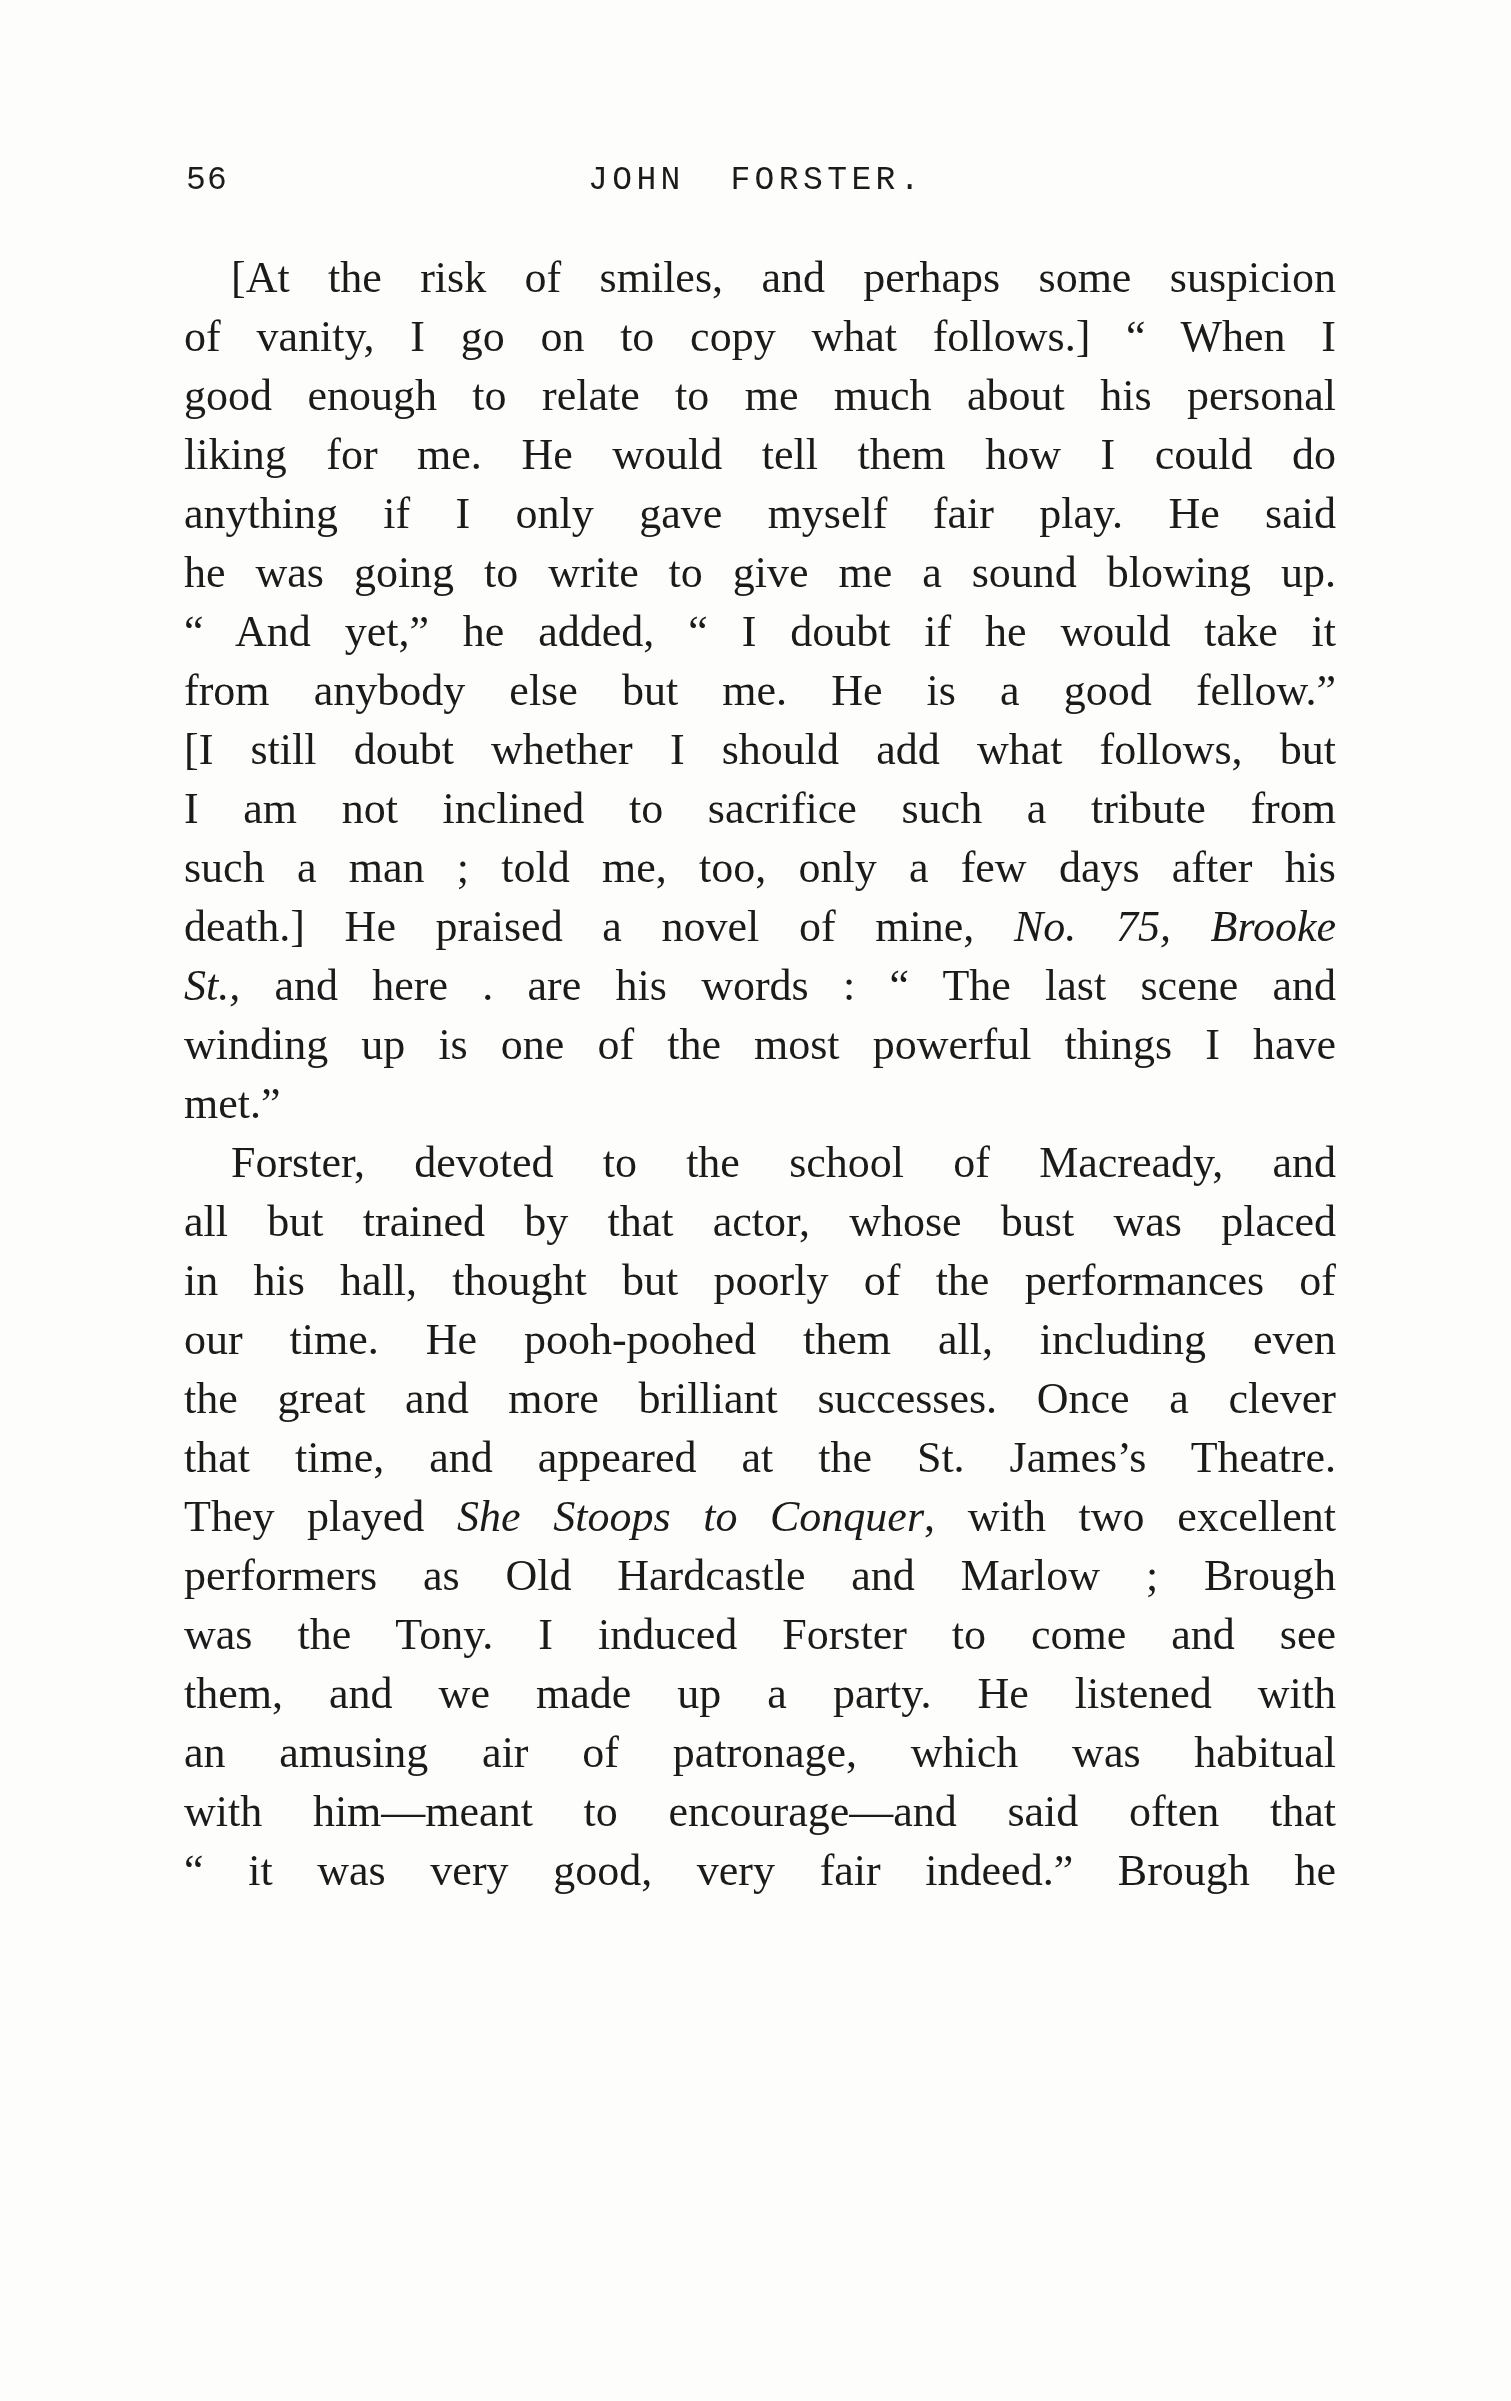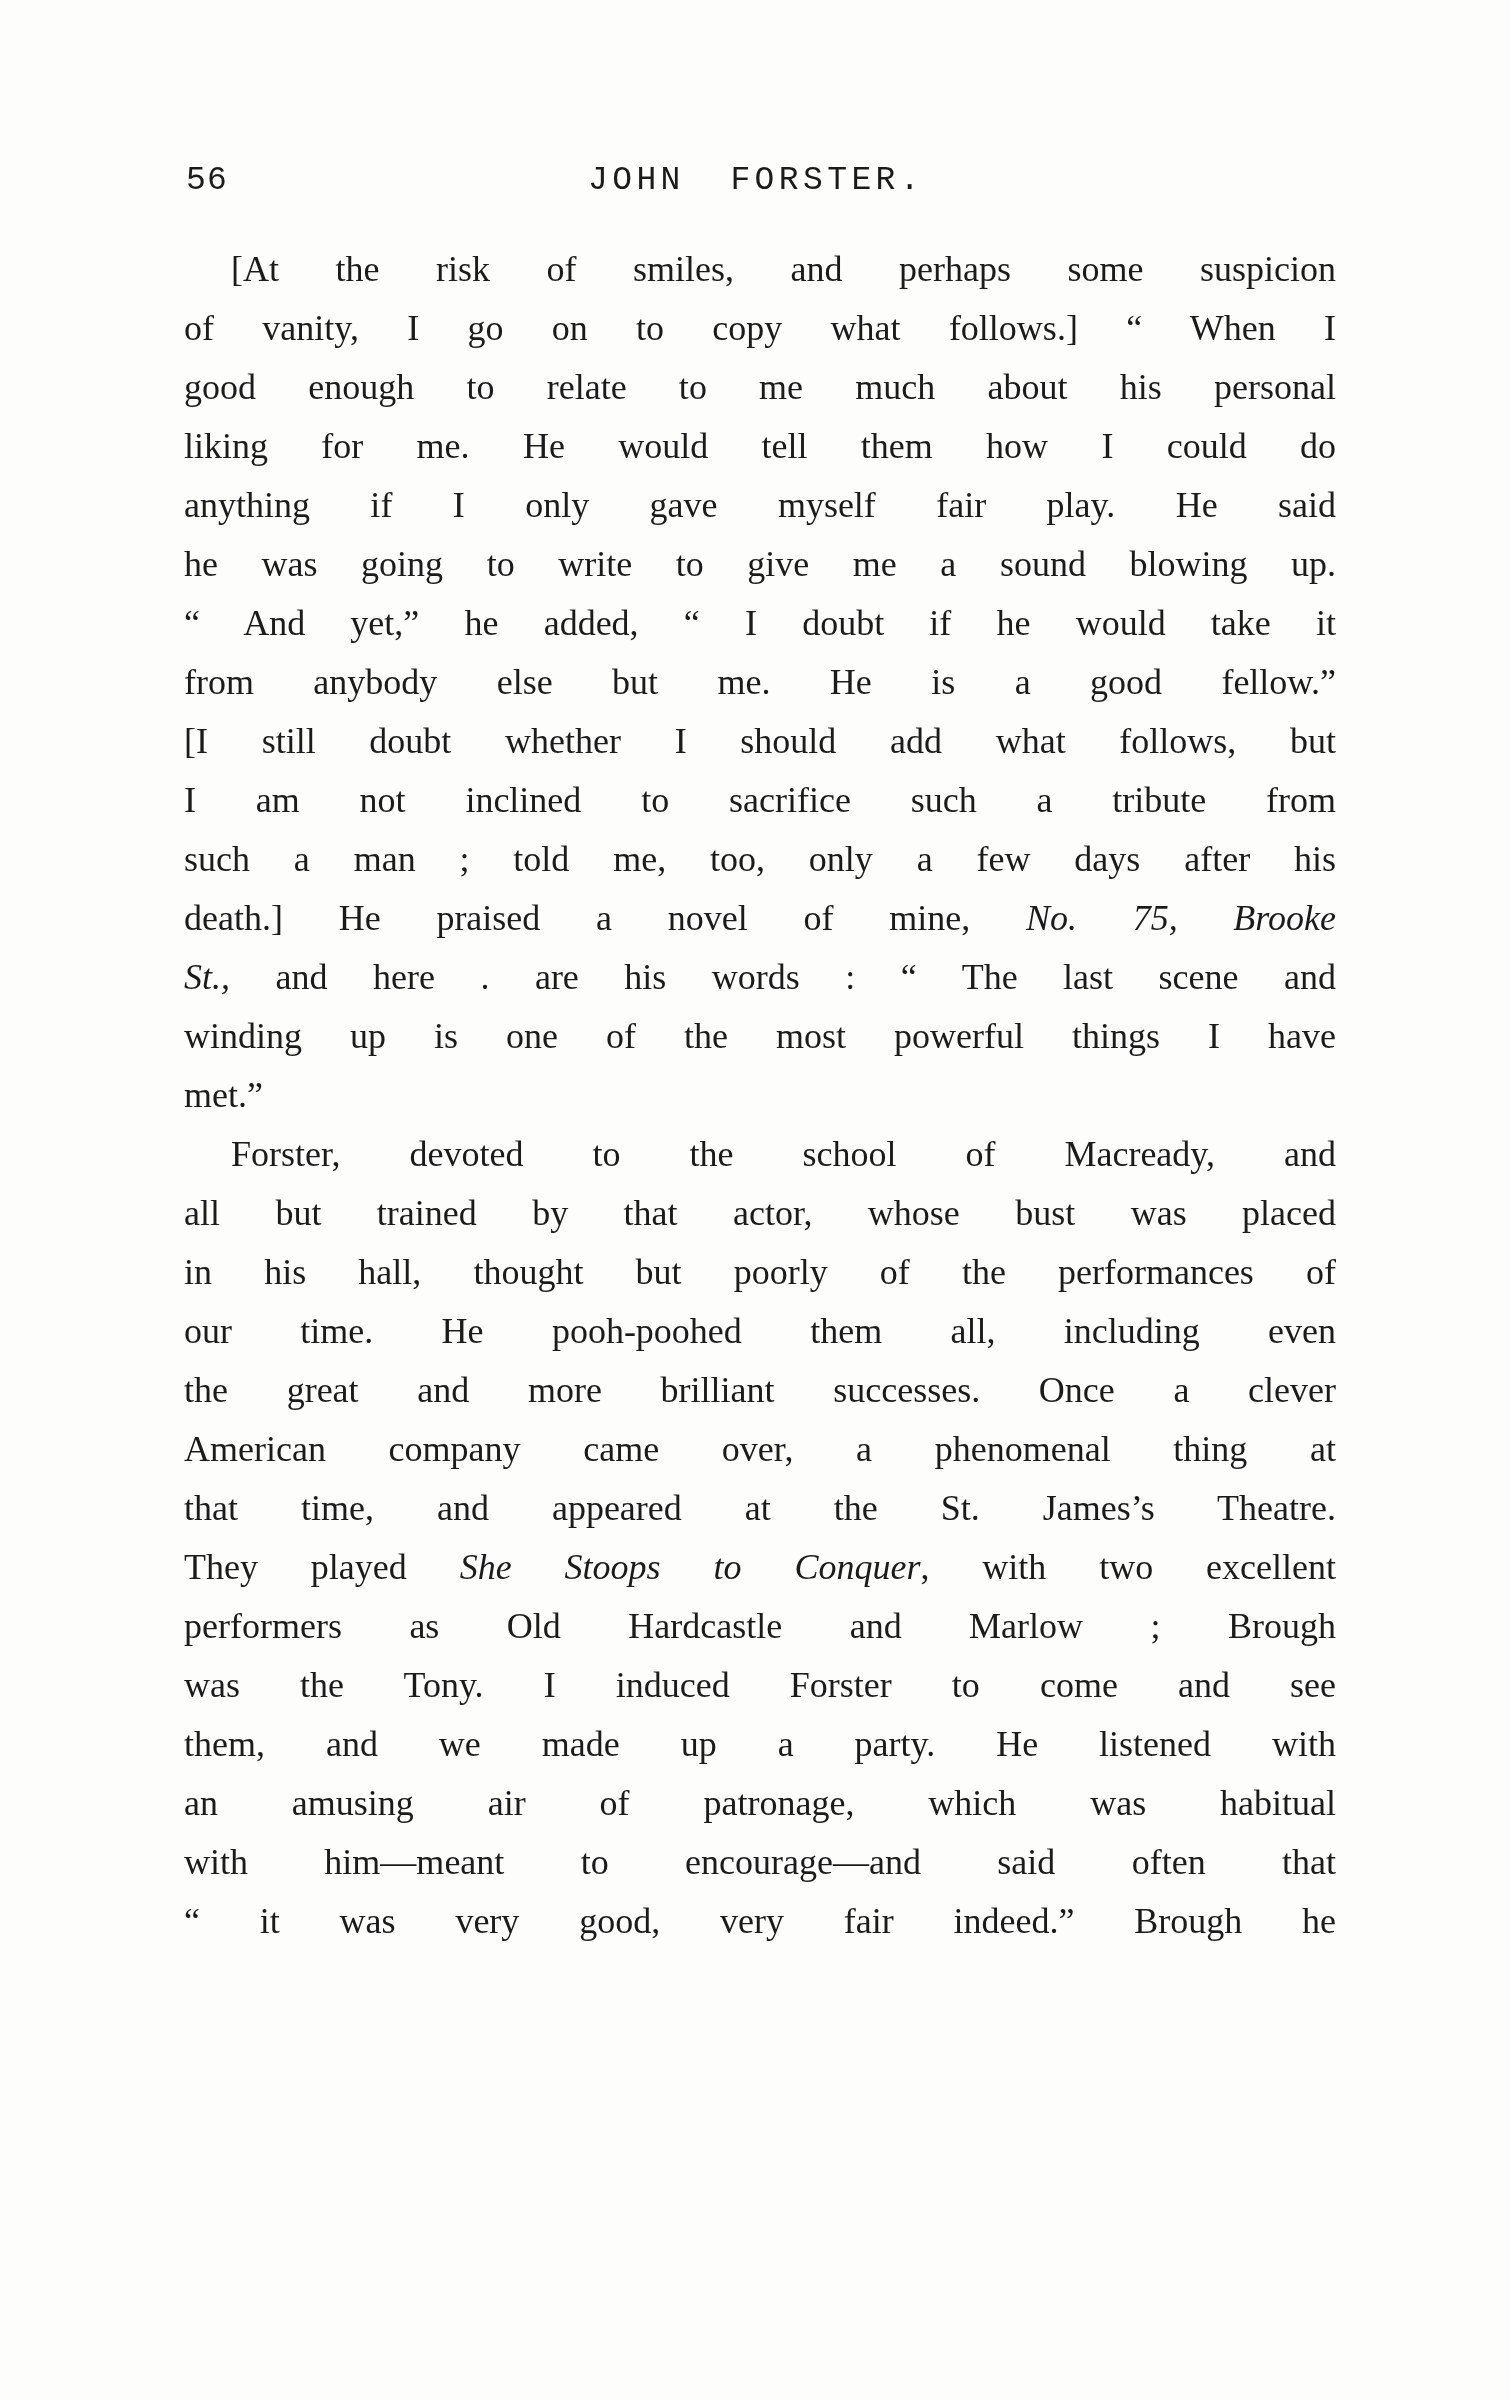--- a/index.html
+++ b/index.html
@@ -37,24 +37,24 @@
     left: 50%;
     transform: translateX(-50%);
     top: 0;
     letter-spacing: 4.4px;
     word-spacing: 21.4px;
     white-space: nowrap;
     text-align: right;
   }
   .body-text {
     position: absolute;
-    top: 240px;
+    top: 248px;
     left: 184px;
     width: 1152px;
-    font-size: 36px;
+    font-size: 44px;
     line-height: 59px;
   }
   .para {
     margin: 0;
   }
   .line {
     text-align: justify;
     text-align-last: justify;
     white-space: normal;
   }
@@ -92,21 +92,20 @@
         <div class="line"><em>St.,</em><span> and here . are his words : “ The last scene and</span></div>
         <div class="line"><span>winding up is one of the most powerful things I have</span></div>
         <div class="line last"><span>met.”</span></div>
       </div>
       <div class="para">
         <div class="line indent"><span>Forster, devoted to the school of Macready, and</span></div>
         <div class="line"><span>all but trained by that actor, whose bust was placed</span></div>
         <div class="line"><span>in his hall, thought but poorly of the performances of</span></div>
         <div class="line"><span>our time. He pooh-poohed them all, including even</span></div>
         <div class="line"><span>the great and more brilliant successes. Once a clever</span></div>
-        <div class="line"><span>American company came over, a phenomenal thing at</span></div>
         <div class="line"><span>that time, and appeared at the St. James’s Theatre.</span></div>
         <div class="line"><span>They played </span><em>She Stoops to Conquer</em><span>, with two excellent</span></div>
         <div class="line"><span>performers as Old Hardcastle and Marlow ; Brough</span></div>
         <div class="line"><span>was the Tony. I induced Forster to come and see</span></div>
         <div class="line"><span>them, and we made up a party. He listened with</span></div>
         <div class="line"><span>an amusing air of patronage, which was habitual</span></div>
         <div class="line"><span>with him—meant to encourage—and said often that</span></div>
         <div class="line"><span>“ it was very good, very fair indeed.” Brough he</span></div>
       </div>
     </div>

